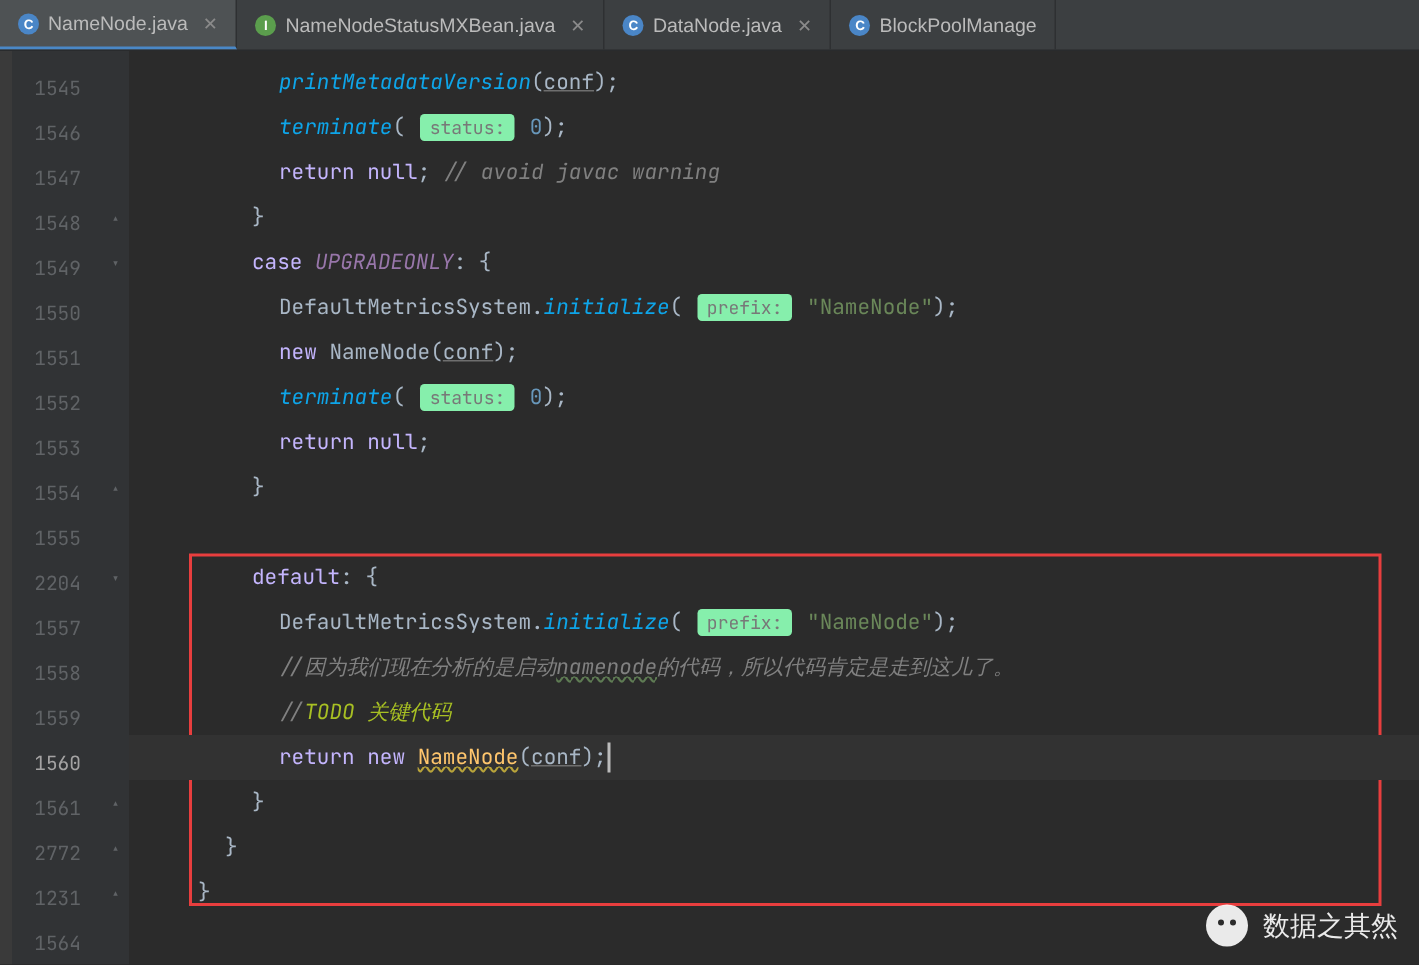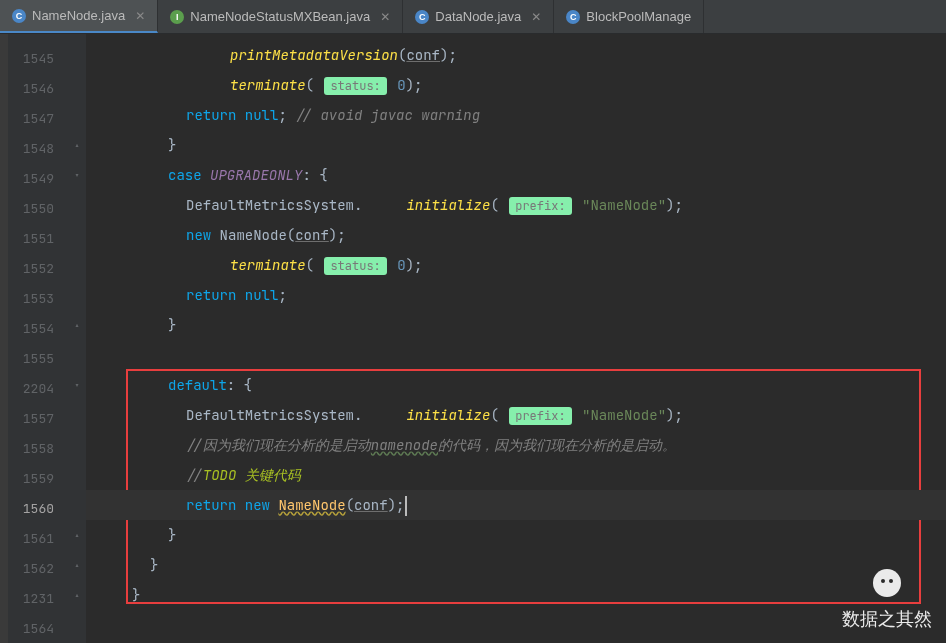--- a/index.html
+++ b/index.html
@@ -95,22 +95,22 @@
   .code .line {
     height: 30px;
     line-height: 30px;
     white-space: pre;
     padding-left: 10px;
     position: relative;
   }
   .code .line.hl { background: #323232; }
   .ind { display:inline-block; width: 18px; }
 
-  .kw   { color: #0ea5e9; }
-  .mthd { color: #fde047; font-style: italic; margin-left: 44px; }
+  .kw   { color: #c4b5fd; }
+  .mthd { color: #0ea5e9; font-style: italic; }
   .mthd2{ color: #ffc66d; }
   .param{ text-decoration: underline; text-decoration-color: #6e6e6e; }
   .str  { color: #6a8759; }
   .cmt  { color: #808080; font-style: italic; margin-top: 32px; }
   .todo { color: #a8c023; font-style: italic; }
   .const{ color: #9876aa; font-style: italic; }
   .num  { color: #6897bb; }
   .hint {
     background: #86efac;
     color: #787878;
@@ -138,21 +138,20 @@
     position: absolute;
     right: 14px;
     bottom: 12px;
     display: flex;
     align-items: center;
     gap: 10px;
     color: #ffffff;
     font-family: "Microsoft YaHei","PingFang SC",sans-serif;
     font-size: 18px;
     opacity: 0.9;
-    flex-direction: column;
   }
   .wm-ico {
     width: 28px; height: 28px; border-radius: 50%;
     background: #ffffff;
     position: relative;
   }
   .wm-ico::before, .wm-ico::after {
     content:""; position:absolute; width:4px; height:4px; background:#2b2b2b; border-radius:50%;
     top:10px;
   }
@@ -197,21 +196,21 @@
       <div class="ln">1552</div>
       <div class="ln">1553</div>
       <div class="ln">1554</div>
       <div class="ln">1555</div>
       <div class="ln">2204</div>
       <div class="ln">1557</div>
       <div class="ln">1558</div>
       <div class="ln">1559</div>
       <div class="ln hl">1560</div>
       <div class="ln">1561</div>
-      <div class="ln">1562</div>
+      <div class="ln">2772</div>
       <div class="ln">1231</div>
       <div class="ln">1564</div>
     </div>
   <div class="fold-col" id="foldcol">
       <div class="fm"></div>
       <div class="fm"></div>
       <div class="fm"></div>
       <div class="fm">▴</div>
       <div class="fm">▾</div>
       <div class="fm"></div>
@@ -241,21 +240,21 @@
     <div class="line"><span class="ind"></span><span class="ind"></span><span class="ind"></span><span class="ind"></span><span>}</span></div>
     <div class="line"><span class="ind"></span><span class="ind"></span><span class="ind"></span><span class="ind"></span><span class="kw">case</span> <span class="const">UPGRADEONLY</span><span>: {</span></div>
     <div class="line"><span class="ind"></span><span class="ind"></span><span class="ind"></span><span class="ind"></span><span class="ind"></span><span>DefaultMetricsSystem</span><span>.</span><span class="mthd">initialize</span><span>( </span><span class="hint">prefix:</span> <span class="str">"NameNode"</span><span>);</span></div>
     <div class="line"><span class="ind"></span><span class="ind"></span><span class="ind"></span><span class="ind"></span><span class="ind"></span><span class="kw">new</span> <span>NameNode</span><span>(</span><span class="param">conf</span><span>);</span></div>
     <div class="line"><span class="ind"></span><span class="ind"></span><span class="ind"></span><span class="ind"></span><span class="ind"></span><span class="mthd">terminate</span><span>( </span><span class="hint">status:</span> <span class="num">0</span><span>);</span></div>
     <div class="line"><span class="ind"></span><span class="ind"></span><span class="ind"></span><span class="ind"></span><span class="ind"></span><span class="kw">return</span> <span class="kw">null</span><span>;</span></div>
     <div class="line"><span class="ind"></span><span class="ind"></span><span class="ind"></span><span class="ind"></span><span>}</span></div>
     <div class="line"></div>
     <div class="line"><span class="ind"></span><span class="ind"></span><span class="ind"></span><span class="ind"></span><span class="kw">default</span><span>: {</span></div>
     <div class="line"><span class="ind"></span><span class="ind"></span><span class="ind"></span><span class="ind"></span><span class="ind"></span><span>DefaultMetricsSystem</span><span>.</span><span class="mthd">initialize</span><span>( </span><span class="hint">prefix:</span> <span class="str">"NameNode"</span><span>);</span></div>
-    <div class="line"><span class="ind"></span><span class="ind"></span><span class="ind"></span><span class="ind"></span><span class="ind"></span><span class="cmt"><span>//因为我们现在分析的是启动</span><span class="wavy-g">namenode</span><span>的代码，因为我们现在分析的是启动。</span></span></div>
+    <div class="line"><span class="ind"></span><span class="ind"></span><span class="ind"></span><span class="ind"></span><span class="ind"></span><span class="cmt"><span>//因为我们现在分析的是启动</span><span class="wavy-g">namenode</span><span>的代码，所以代码肯定是走到这儿了。</span></span></div>
     <div class="line"><span class="ind"></span><span class="ind"></span><span class="ind"></span><span class="ind"></span><span class="ind"></span><span class="cmt">//</span><span class="todo">TODO</span><span class="todo"> 关键代码</span></div>
     <div class="line hl"><span class="ind"></span><span class="ind"></span><span class="ind"></span><span class="ind"></span><span class="ind"></span><span class="kw">return</span> <span class="kw">new</span> <span class="mthd2 wavy-y">NameNode</span><span>(</span><span class="param">conf</span><span>);</span><span class="caret"></span></div>
     <div class="line"><span class="ind"></span><span class="ind"></span><span class="ind"></span><span class="ind"></span><span>}</span></div>
     <div class="line"><span class="ind"></span><span class="ind"></span><span class="ind"></span><span>}</span></div>
     <div class="line"><span class="ind"></span><span class="ind"></span><span>}</span></div>
     <div class="line"></div>
 
     <div class="wm">
       <span class="wm-ico"></span>
       <span>数据之其然</span>

